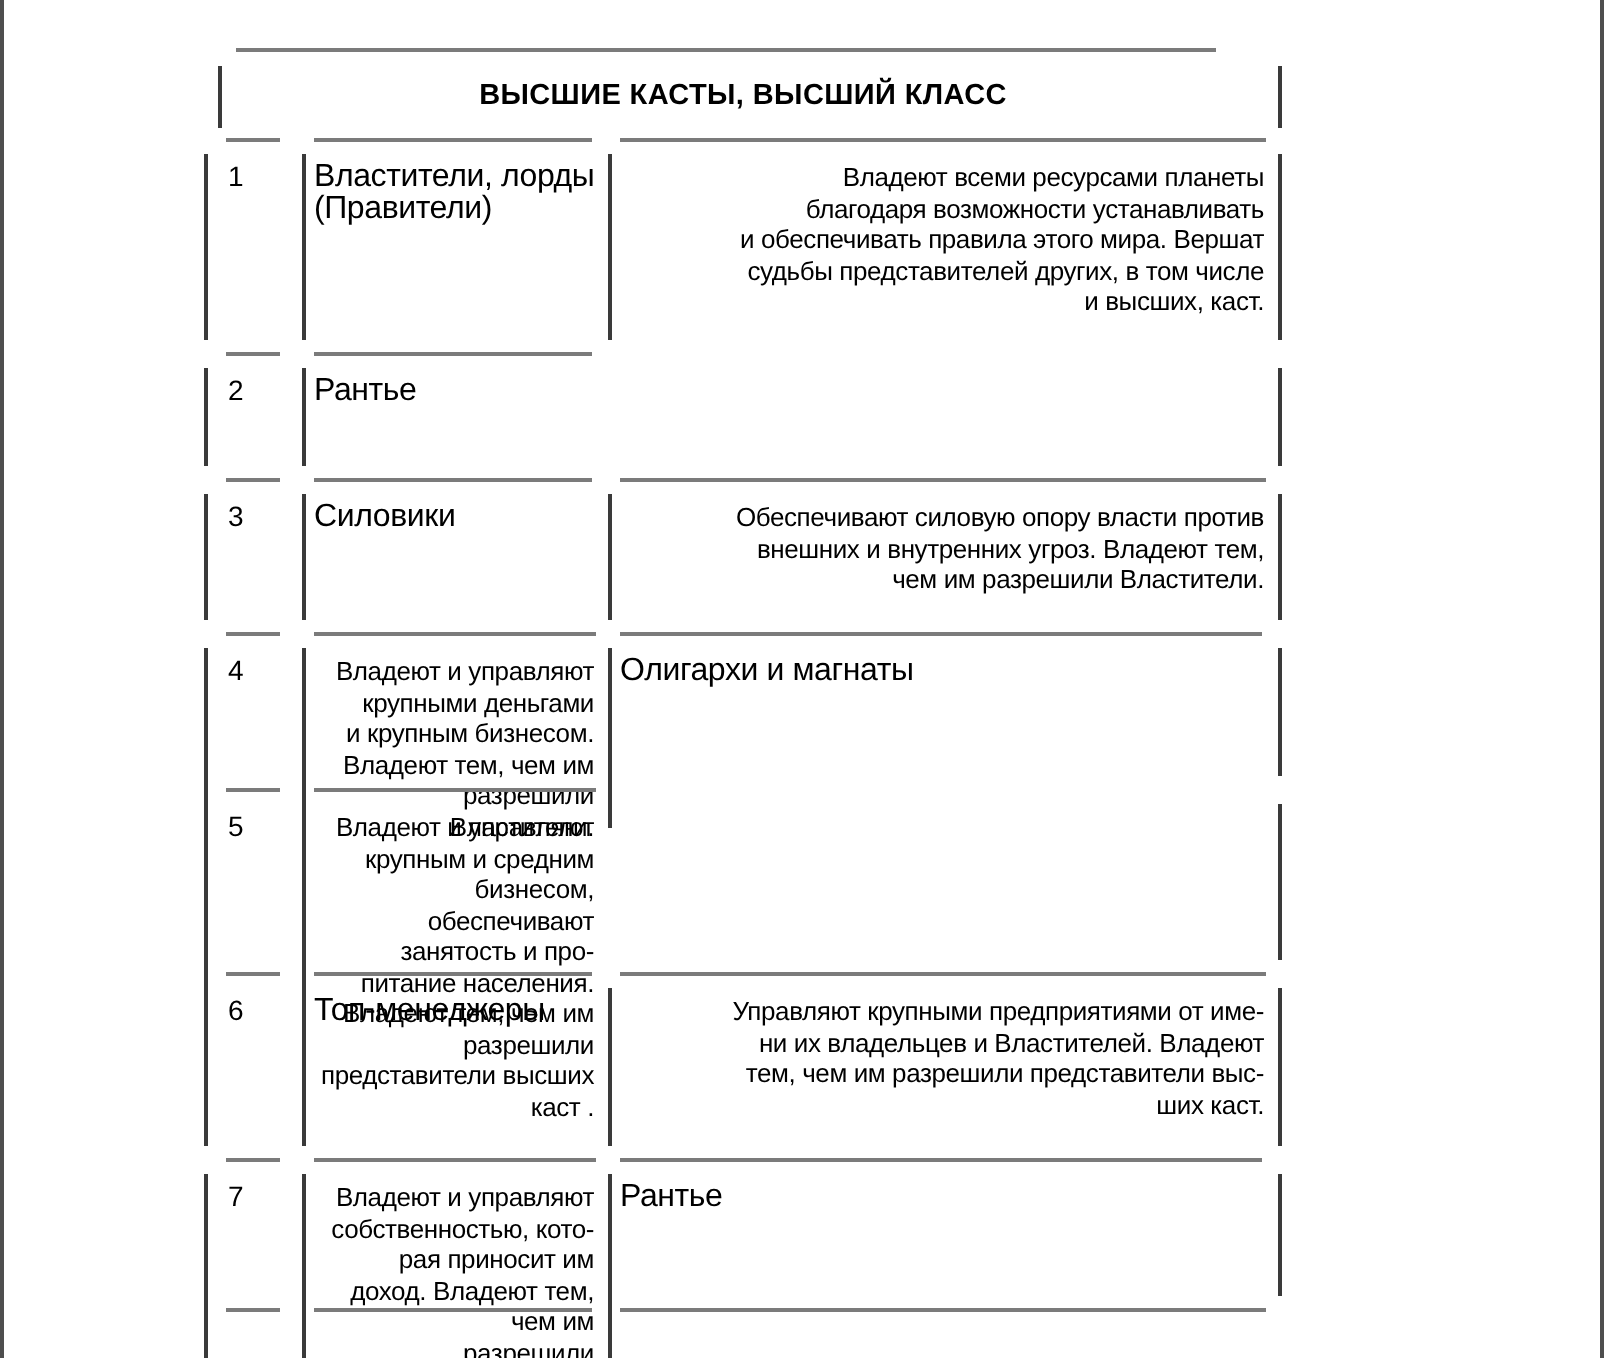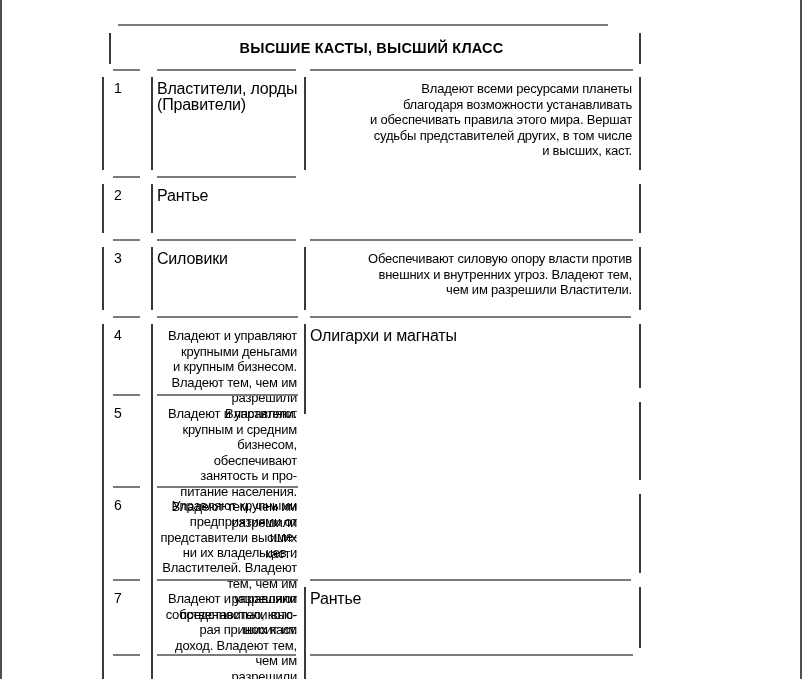--- a/index.html
+++ b/index.html
@@ -150,20 +150,21 @@
       <div class="cell c-num">5</div>
       <div class="cell c-desc">Владеют и управляют крупным и средним
 бизнесом, обеспечивают занятость и про-
 питание населения. Владеют тем, чем им
 разрешили представители высших каст .</div>
       <i class="rbar"></i>
     </div>
 
     <div class="row">
       <div class="cell c-num">6</div>
+      <div class="cell c-name">Топ-менеджеры</div>
       <div class="cell c-desc">Управляют крупными предприятиями от име-
 ни их владельцев и Властителей. Владеют
 тем, чем им разрешили представители выс-
 ших каст.</div>
       <i class="rbar"></i>
     </div>
 
     <div class="row">
       <div class="cell c-num">7</div>
       <div class="cell c-desc">Владеют и управляют собственностью, кото-

